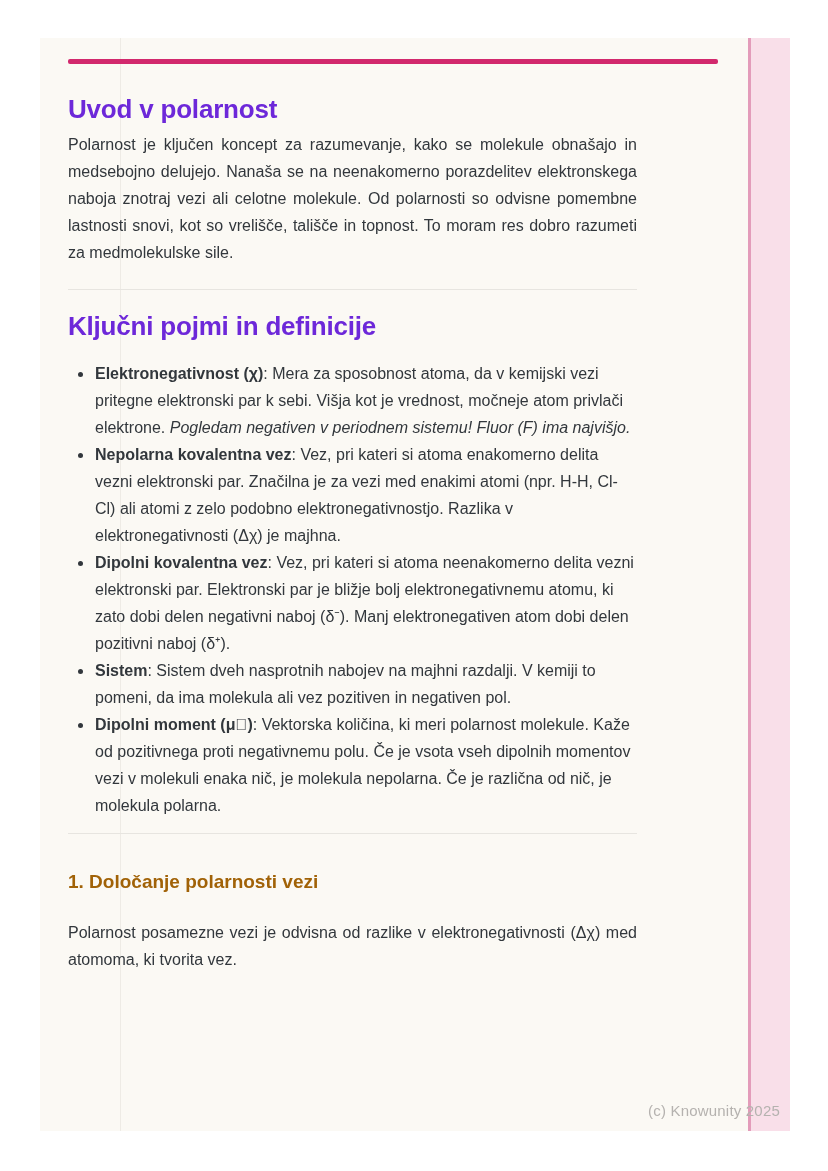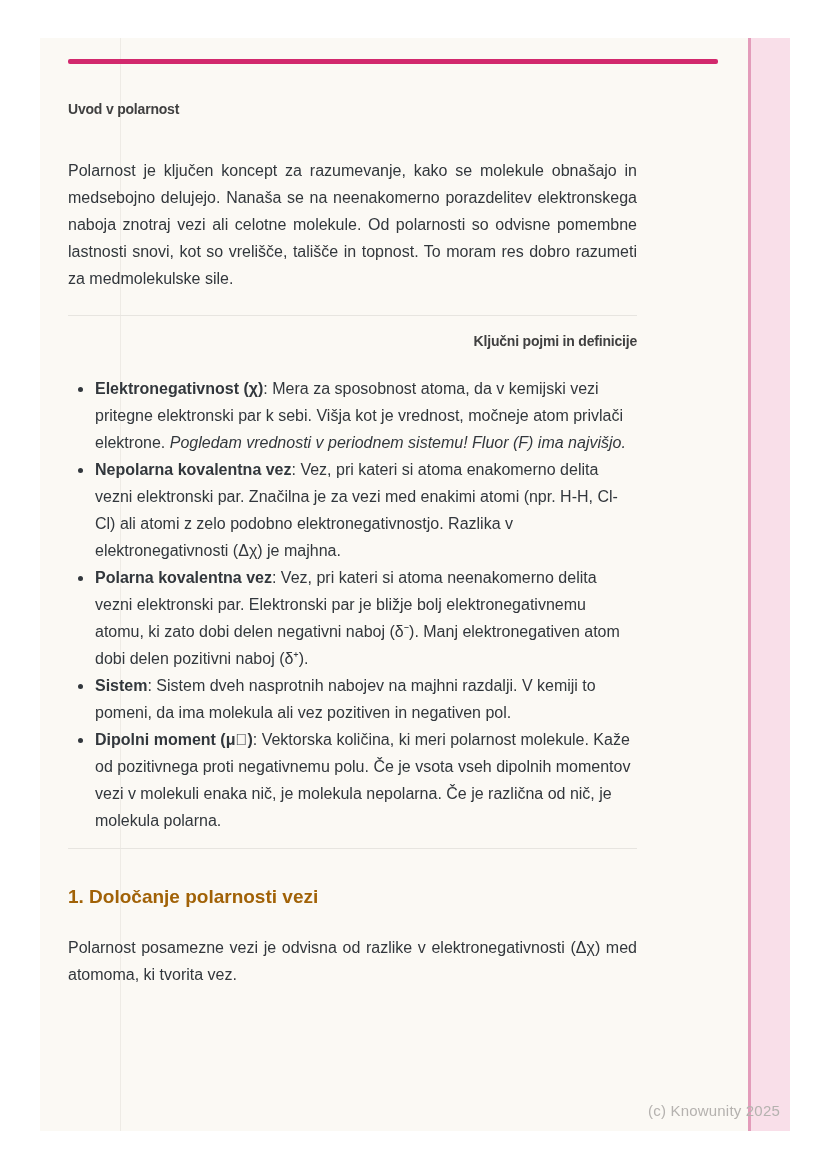--- a/index.html
+++ b/index.html
@@ -26,32 +26,32 @@
     position:absolute;left:28px;top:0;width:569px;
   }
   h1{
     margin:35px 0 0;font-size:41px;line-height:44px;font-weight:800;
     letter-spacing:-0.8px;color:#d2296d;
   }
   .rule{
     margin-top:21px;height:5px;width:650px;background:#d2296d;border-radius:2px;
   }
   h2{
-    font-size:14px;line-height:27px;font-weight:700;color:#404040;letter-spacing:-0.2px;
+    font-size:26px;line-height:27px;font-weight:700;color:#6d28d9;letter-spacing:-0.2px;
   }
   h2.intro{margin:32px 0 0;}
-  h2.terms{margin:12px 0 0;text-align:right;}
+  h2.terms{margin:23px 0 0;}
   h2.detail{margin:32px 0 0;}
   h3{
     margin:36px 0 0;font-size:19px;line-height:24px;font-weight:700;color:#a16207;
   }
   p.body{
     font-size:16px;line-height:27px;color:#32373c;margin:0;
   }
-  p.p1{margin-top:34px;text-align:justify;}
+  p.p1{margin-top:8px;text-align:justify;}
   p.p2{margin-top:25px;text-align:justify;}
   .divider{height:1px;background:#e7e5e0;}
   .divider.d1{margin-top:23px;}
   .divider.d2{margin-top:14px;}
   ul.defs{
     margin:20px 0 0;padding:0 0 0 26px;list-style:disc outside;
   }
   ul.defs li{
     font-size:16px;line-height:27px;color:#32373c;margin:0;padding-left:1px;
   }
@@ -74,23 +74,23 @@
   <div class="content">
     <div class="rule"></div>
 
     <h2 class="intro">Uvod v polarnost</h2>
     <p class="body p1">Polarnost je ključen koncept za razumevanje, kako se molekule obnašajo in medsebojno delujejo. Nanaša se na neenakomerno porazdelitev elektronskega naboja znotraj vezi ali celotne molekule. Od polarnosti so odvisne pomembne lastnosti snovi, kot so vrelišče, tališče in topnost. To moram res dobro razumeti za medmolekulske sile.</p>
 
     <div class="divider d1"></div>
 
     <h2 class="terms">Ključni pojmi in definicije</h2>
     <ul class="defs">
-      <li><span class="term">Elektronegativnost (χ)</span><span>: Mera za sposobnost atoma, da v kemijski vezi pritegne elektronski par k sebi. Višja kot je vrednost, močneje atom privlači elektrone. </span><em class="note">Pogledam vrednosti v periodnem sistemu! Fluor (F) ima najvišjo.</em></li>
+      <li><span class="term">Elektronegativnost (χ)</span><span>: Mera za sposobnost atoma, da v kemijski vezi pritegne elektronski par k sebi. Višja kot je vrednost, močneje atom privlači elektrone. </span><em class="note">Pogledam negativen v periodnem sistemu! Fluor (F) ima najvišjo.</em></li>
       <li><span class="term">Nepolarna kovalentna vez</span><span>: Vez, pri kateri si atoma enakomerno delita vezni elektronski par. Značilna je za vezi med enakimi atomi (npr. H-H, Cl-Cl) ali atomi z zelo podobno elektronegativnostjo. Razlika v elektronegativnosti (Δχ) je majhna.</span><em class="note"></em></li>
-      <li><span class="term">Polarna kovalentna vez</span><span>: Vez, pri kateri si atoma neenakomerno delita vezni elektronski par. Elektronski par je bližje bolj elektronegativnemu atomu, ki zato dobi delen negativni naboj (δ⁻). Manj elektronegativen atom dobi delen pozitivni naboj (δ⁺).</span><em class="note"></em></li>
+      <li><span class="term">Dipolni kovalentna vez</span><span>: Vez, pri kateri si atoma neenakomerno delita vezni elektronski par. Elektronski par je bližje bolj elektronegativnemu atomu, ki zato dobi delen negativni naboj (δ⁻). Manj elektronegativen atom dobi delen pozitivni naboj (δ⁺).</span><em class="note"></em></li>
       <li><span class="term">Sistem</span><span>: Sistem dveh nasprotnih nabojev na majhni razdalji. V kemiji to pomeni, da ima molekula ali vez pozitiven in negativen pol.</span><em class="note"></em></li>
       <li><span class="term">Dipolni moment (μ⃗)</span><span>: Vektorska količina, ki meri polarnost molekule. Kaže od pozitivnega proti negativnemu polu. Če je vsota vseh dipolnih momentov vezi v molekuli enaka nič, je molekula nepolarna. Če je različna od nič, je molekula polarna.</span><em class="note"></em></li>
     </ul>
 
     <div class="divider d2"></div>
 
     <h3>1. Določanje polarnosti vezi</h3>
     <p class="body p2"><span>Polarnost posamezne vezi je odvisna od </span><strong>razlike v elektronegativnosti (Δχ)</strong><span> med atomoma, ki tvorita vez.</span></p>
   </div>
 

